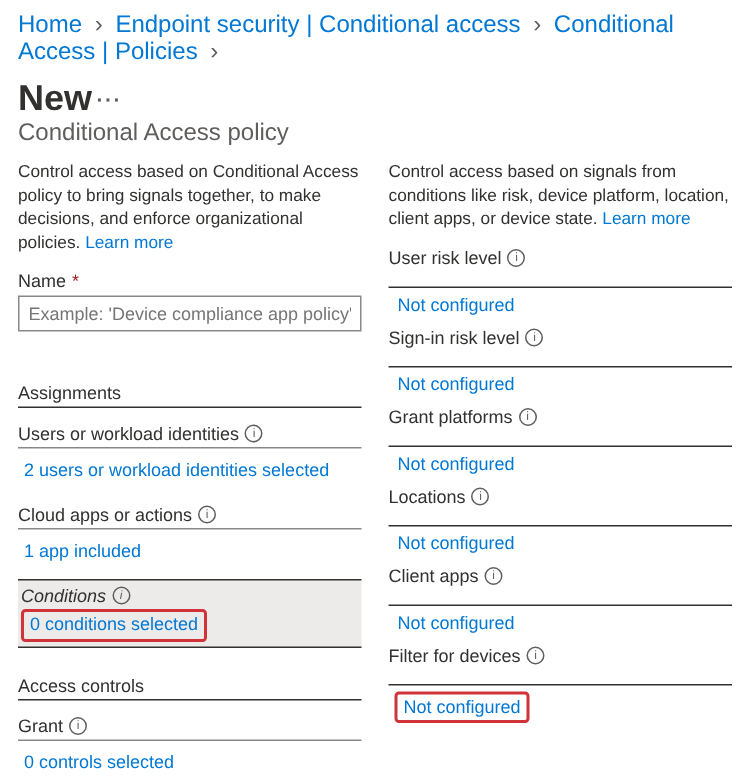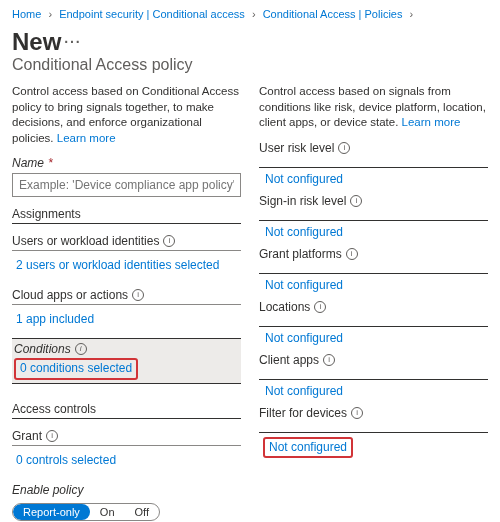--- a/index.html
+++ b/index.html
@@ -7,38 +7,38 @@
     font-family: "Segoe UI", -apple-system, sans-serif;
     font-size: 12px;
     color: #323130;
     background: #fff;
     width: 500px;
     height: 522px;
     overflow: hidden;
     padding: 8px 12px;
   }
   a, .link { color: #0078d4; text-decoration: none; cursor: pointer; }
-  .breadcrumb { font-size: 11px; margin-bottom: 8px; }
+  .breadcrumb { font-size: 16px; margin-bottom: 8px; }
   .breadcrumb .sep { color: #605e5c; margin: 0 4px; }
   h1 { font-size: 24px; font-weight: 600; margin-bottom: 0; display: flex; align-items: center; gap: 3px;}
   h1 .dots { font-size: 14px; color: #605e5c; letter-spacing: 1px; }
   .subtitle { font-size: 16px; color: #605e5c; margin-bottom: 10px; }
   .cols { display: flex; gap: 18px; }
   .col { flex: 1; min-width: 0; }
   .intro { font-size: 11.5px; line-height: 1.35; color: #323130; margin-bottom: 10px; }
-  .field-label { font-size: 12px; color: #323130; margin-bottom: 3px; display: flex; align-items: center; gap: 4px; font-style: italic;}
+  .field-label { font-size: 12px; color: #323130; margin-bottom: 3px; display: flex; align-items: center; gap: 4px;}
   .req { color: #a4262c; }
   input.text {
     width: 100%;
     border: 1px solid #8a8886;
     padding: 4px 6px;
     font-size: 12px;
     color: #701a75;
     background: #fff;
-    margin-bottom: 0;
+    margin-bottom: 24px;
   }
   .section-title {
     font-size: 12px;
     color: #323130;
     padding: 4px 0 2px 0;
     border-bottom: 1px solid #8a8886;
     margin-top: 6px;
     margin-bottom: 4px;
     display: flex; align-items: center; gap: 4px;
   }

